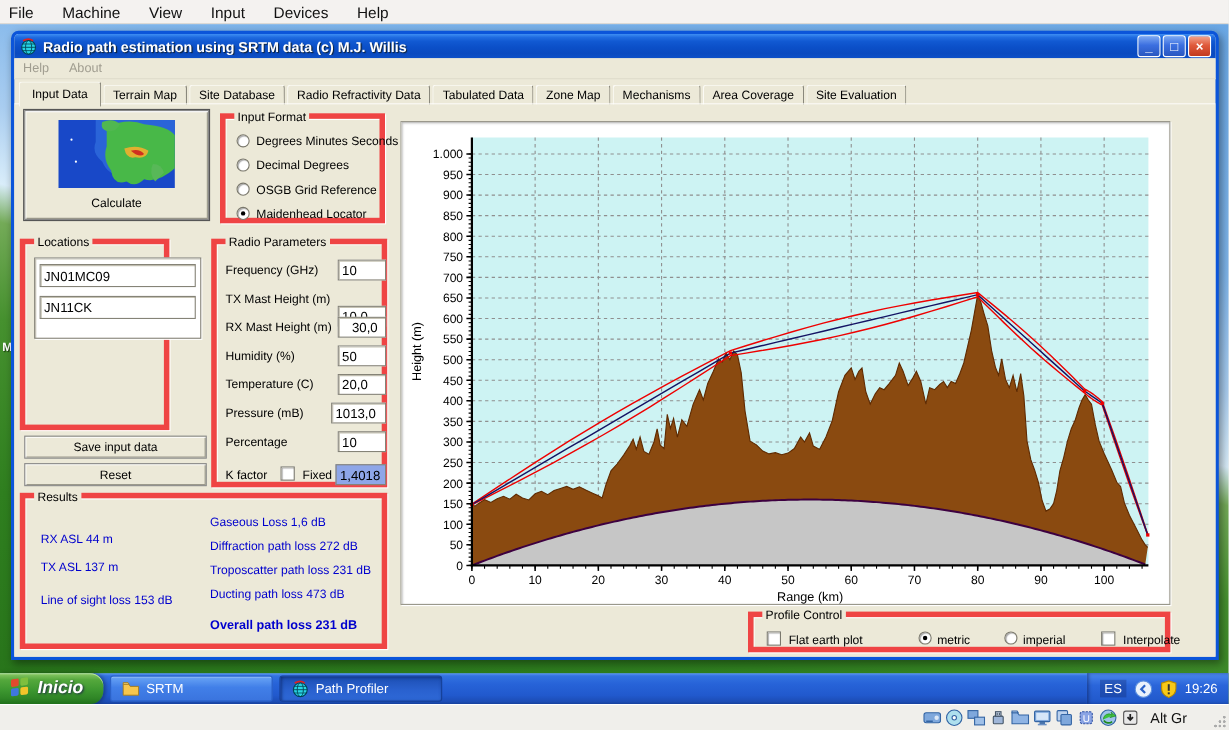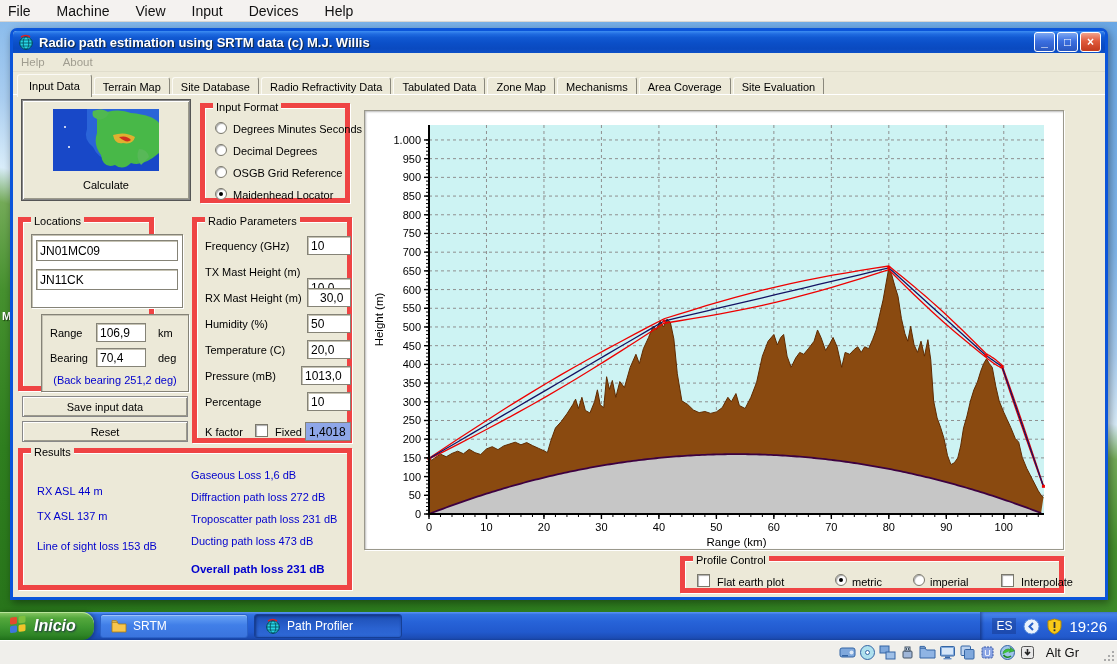--- a/index.html
+++ b/index.html
@@ -37,21 +37,21 @@
     padding-left:8px; background:linear-gradient(180deg,#8cc968 0%,#54a83c 22%,#3d9730 55%,#2f8526 82%,#1f701a 100%);
     box-shadow:inset 0 1px 0 #b8e49a, 2px 0 4px rgba(0,0,0,.35); cursor:pointer; }
   #start-label { color:#fff; font-size:16px; font-weight:bold; font-style:italic; text-shadow:1px 1px 2px #234; }
   .task-btn { height:24px; margin-left:6px; border-radius:3px; display:flex; align-items:center; gap:6px;
     padding:0 10px; font-size:12px; color:#fff; min-width:148px; cursor:pointer; }
   .task-btn.inactive { background:linear-gradient(180deg,#6aa5f6 0%,#417fe8 45%,#3a74de 100%); box-shadow:inset 0 1px 0 #9cc2fa; border:1px solid #2b62c8; }
   .task-btn.active { background:linear-gradient(180deg,#1d4fb4 0%,#2a62d0 60%,#2e68d6 100%); box-shadow:inset 1px 1px 3px #11307a; border:1px solid #163f95; }
   #tray { margin-left:auto; height:28px; display:flex; align-items:center; gap:7px; padding:0 10px 0 12px;
     background:linear-gradient(180deg,#4b88ee 0%,#2a65da 40%,#2057c9 100%); box-shadow:inset 2px 0 3px rgba(0,0,30,.35); }
   #tray-lang { color:#fff; font-size:12px; padding:1px 4px; background:rgba(10,30,90,.28); }
-  #tray-clock { color:#fff; font-size:15px; }
+  #tray-clock { color:#fff; font-size:12px; }
 
   
   #app-window { position:absolute; left:10px; top:6px; width:1098px; height:572px;
     border:3px solid #0b55da; border-radius:7px 7px 0 0; background:#ece9d8; box-shadow:2px 3px 8px rgba(0,0,0,.4); }
   #titlebar { height:22px; border-radius:4px 4px 0 0; display:flex; align-items:center; padding:0 4px 0 5px; gap:5px;
     background:linear-gradient(180deg,#3d8df2 0%,#1f6be0 14%,#1159d2 30%,#0b4fc8 55%,#0a4ac0 80%,#0d50c8 100%); }
   #title-text { color:#fff; font-size:13px; font-weight:bold; text-shadow:1px 1px 1px #123; white-space:nowrap;
     overflow:hidden; flex:1; }
   .tb-btn { width:21px; height:20px; border:1px solid #fff; border-radius:3px; color:#fff; font-size:12px; font-weight:bold;
     display:flex; align-items:center; justify-content:center; cursor:pointer;
@@ -174,29 +174,20 @@
               <span class="radio-dot sel" style="left: 10px; top: 80px;"></span>
               <span class="lbl" style="left: 28px; top: 81px;">Maidenhead Locator</span>
             </div>
         </div>
 
         <div class="gb" style="left:5px;top:122px;width:136px;height:174px;">
           <span class="legend">Locations</span>
           <div class="sunken" style="left:8px;top:12px;width:152px;height:74px;background:#fff;">
             <input class="inp" style="left: 4px; top: 5px; width: 142px; height: 21px;" value="JN01MC09">
             <input class="inp" style="left: 4px; top: 34px; width: 142px; height: 21px;" value="JN11CK">
-          </div>
-          <div class="sunken" style="left:18px;top:92px;width:148px;height:78px;background:#ece9d8;">
-            <span class="lbl" style="left:8px;top:12px;">Range</span>
-            <input class="inp" style="left: 54px; top: 8px; width: 50px; height: 19px;" value="106,9">
-            <span class="lbl" style="left:116px;top:12px;">km</span>
-            <span class="lbl" style="left:8px;top:37px;">Bearing</span>
-            <input class="inp" style="left: 54px; top: 33px; width: 50px; height: 19px;" value="70,4">
-            <span class="lbl" style="left:116px;top:37px;">deg</span>
-            <span class="lbl blue" style="left:0;right:0;top:59px;text-align:center;">(Back bearing 251,2 deg)</span>
           </div>
         </div>
 
         <div class="gb" style="left:179px;top:122px;width:160px;height:226px;">
           <span class="legend">Radio Parameters</span>
           <div id="rp-rows">
               <span class="lbl" style="left: 8px; top: 18px;">Frequency (GHz)</span>
               <input class="inp" value="10" style="left: 110px; top: 14px; width: 44px; height: 19px;">
               <span class="lbl" style="left: 8px; top: 44px;">TX Mast Height (m)</span>
               <input class="inp" value="10,0" style="left: 110px; top: 56px; width: 44px; height: 19px;">

